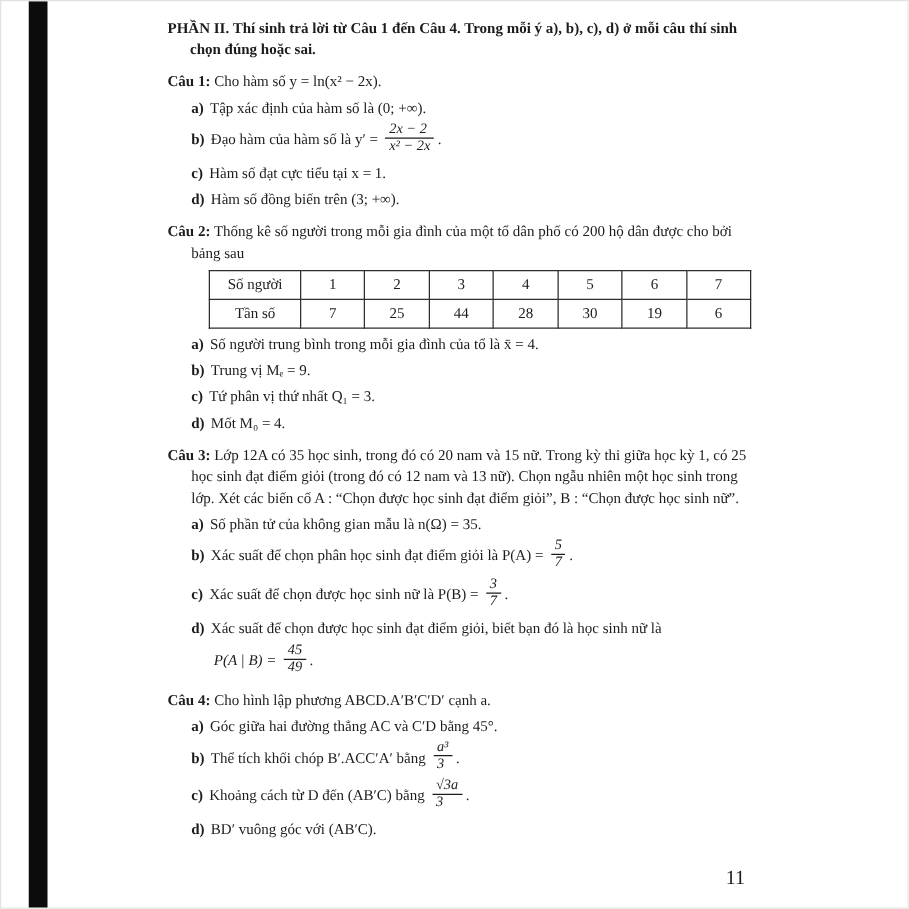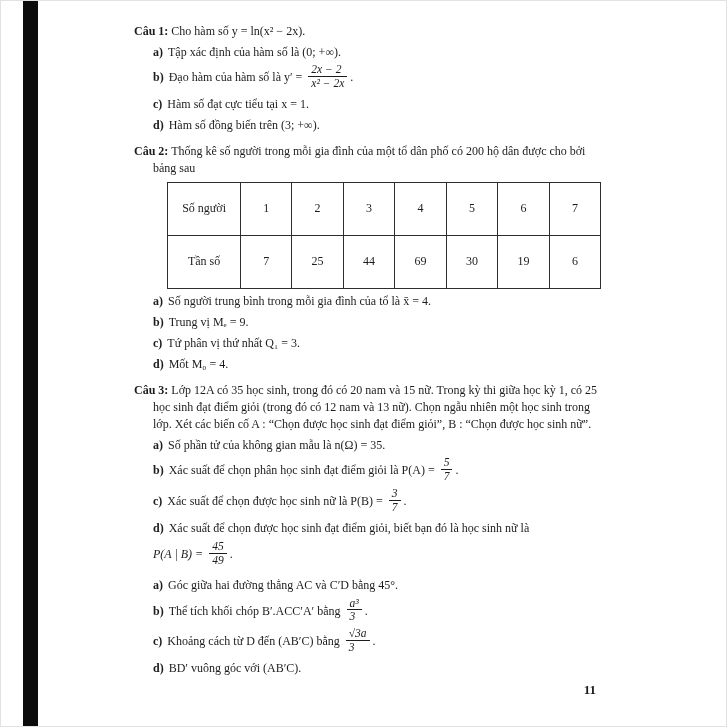--- a/index.html
+++ b/index.html
@@ -14,34 +14,35 @@
   .q{margin-top:9px;}
   .qtext{padding-left:19px;text-indent:-19px;}
   .qlabel{font-weight:bold;}
   .item{margin:4px 0 4px 19px;}
   .ilabel{font-weight:bold;margin-right:5px;}
   .m{font-style:italic;}
   .frac{display:inline-block;vertical-align:middle;text-align:left;line-height:1.12;margin:0 3px;position:relative;top:-2px;font-style:italic;}
   .fnum{display:block;padding:0 3px;font-size:11.5px;}
   .fden{display:block;border-top:1px solid #1c1c1c;padding:0 3px;font-size:11.5px;}
   table.freq{border-collapse:collapse;margin:5px 0 4px 33px;}
-  table.freq td{border:1.5px solid #2e2e2e;padding:17px 6px;text-align:center;font-size:12px;height:18px;}
+  table.freq td{border:1.5px solid #2e2e2e;padding:2px 6px;text-align:center;font-size:12px;height:18px;}
   td.rowhead{text-align:left;width:62px;}
   td.c{width:40px;}
-  .cont{margin-top:5px;}
-  .pagenum{position:absolute;right:130px;bottom:28px;font-size:13px;font-weight:bold;}
+  .cont{margin-left:18px;margin-top:5px;}
+  .pagenum{position:absolute;right:130px;bottom:14px;font-size:16px;}
 </style>
 </head>
 <body>
 
 <div class="sheet">
   <div class="scan-bar"></div>
 
   <div class="content">
 
+    <div class="pheader">PHẦN II. Thí sinh trả lời từ Câu 1 đến Câu 4. Trong mỗi ý a), b), c), d) ở mỗi câu thí sinh chọn đúng hoặc sai.</div>
 
     <div class="q">
       <div class="qtext">
         <span class="qlabel">Câu 1:</span>
         <span>Cho hàm số y = ln(x² − 2x).</span>
       </div>
       <div class="item">
         <span class="ilabel">a)</span><span>Tập xác định của hàm số là (0; +∞).</span>
       </div>
       <div class="item">
@@ -71,21 +72,21 @@
             <td class="c">4</td>
             <td class="c">5</td>
             <td class="c">6</td>
             <td class="c">7</td>
           </tr>
           <tr>
             <td class="rowhead">Tần số</td>
             <td class="c">7</td>
             <td class="c">25</td>
             <td class="c">44</td>
-            <td class="c">69</td>
+            <td class="c">28</td>
             <td class="c">30</td>
             <td class="c">19</td>
             <td class="c">6</td>
           </tr>
         </tbody>
       </table>
       <div class="item">
         <span class="ilabel">a)</span><span>Số người trung bình trong mỗi gia đình của tổ là x̄ = 4.</span>
       </div>
       <div class="item">
@@ -118,20 +119,24 @@
       <div class="item">
         <span class="ilabel">d)</span><span>Xác suất để chọn được học sinh đạt điểm giỏi, biết bạn đó là học sinh nữ là</span>
         <div class="cont">
           <span class="m">P(A | B) =</span>
           <span class="frac"><span class="fnum">45</span><span class="fden">49</span></span><span>.</span>
         </div>
       </div>
     </div>
 
     <div class="q">
+      <div class="qtext">
+        <span class="qlabel">Câu 4:</span>
+        <span>Cho hình lập phương ABCD.A′B′C′D′ cạnh a.</span>
+      </div>
       <div class="item">
         <span class="ilabel">a)</span><span>Góc giữa hai đường thẳng AC và C′D bằng 45°.</span>
       </div>
       <div class="item">
         <span class="ilabel">b)</span><span>Thể tích khối chóp B′.ACC′A′ bằng</span>
         <span class="frac"><span class="fnum">a³</span><span class="fden">3</span></span><span>.</span>
       </div>
       <div class="item">
         <span class="ilabel">c)</span><span>Khoảng cách từ D đến (AB′C) bằng</span>
         <span class="frac"><span class="fnum">√3a</span><span class="fden">3</span></span><span>.</span>

